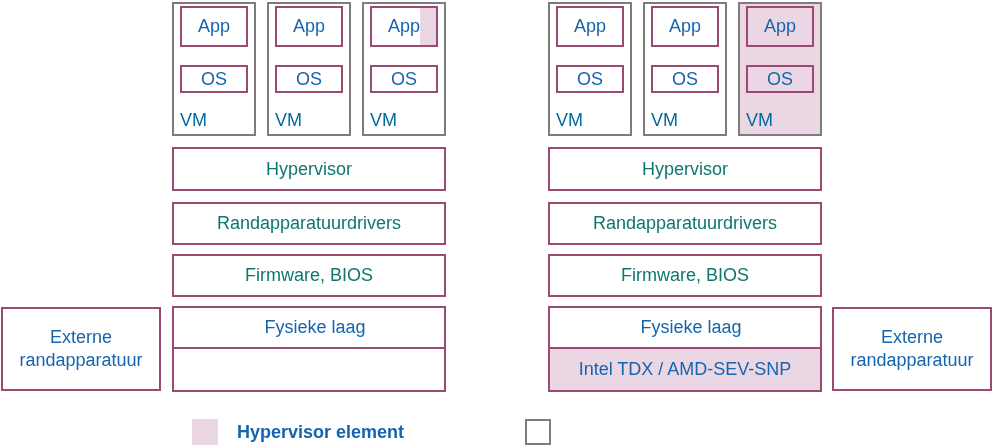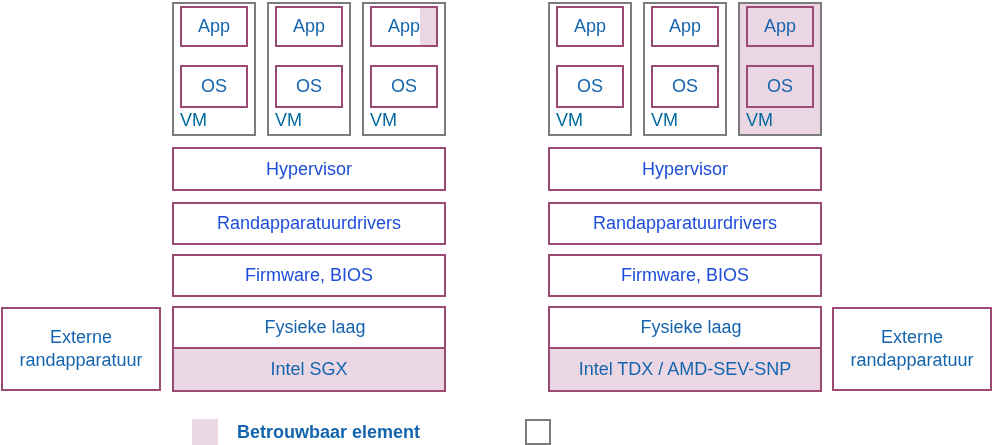--- a/index.html
+++ b/index.html
@@ -14,36 +14,36 @@
   }
   .vm.trusted { background:#ebd7e4; }
   .chip {
     position:absolute; left:6px; right:6px; box-sizing:border-box;
     border:2.5px solid #9a4a73; background:#ffffff;
     display:flex; align-items:center; justify-content:center;
     color:#1565ae; font-size:18px; overflow:hidden;
   }
   .vm.trusted .chip { background:#ebd7e4; }
   .chip.app { top:2px; height:41px; }
-  .chip.os  { top:61px; height:43px; }
+  .chip.os  { top:61px; height:28px; }
   .chip .lbl { position:relative; z-index:2; }
   .partial {
     position:absolute; top:0; right:0; bottom:0; width:25%;
     background:#ebd7e4; z-index:1;
   }
   .vm-tag {
     position:absolute; left:6px; bottom:3px;
     color:#0369a1; font-size:18px;
   }
   
   .layer {
     position:absolute; width:274px; box-sizing:border-box;
     border:2.5px solid #9a4a73; background:#ffffff;
     display:flex; align-items:center; justify-content:center;
-    color:#1d4ed8; font-size:18px;
+    color:#0f766e; font-size:18px;
   }
   
   .combo {
     position:absolute; width:274px; height:86px; box-sizing:border-box;
     border:2.5px solid #9a4a73; background:#ffffff;
   }
   .combo-top {
     height:41px; box-sizing:border-box; border-bottom:2.5px solid #9a4a73;
     display:flex; align-items:center; justify-content:center;
     color:#1565ae; font-size:18px; background:#ffffff;padding-left:12px;
@@ -104,21 +104,20 @@
       <span class="lbl">OS</span>
     </div>
     <div class="vm-tag">VM</div>
   </div>
 
   <div class="layer" style="left:172px; top:147px; height:44px;">Hypervisor</div>
   <div class="layer" style="left:172px; top:202px; height:43px;">Randapparatuurdrivers</div>
   <div class="layer" style="left:172px; top:254px; height:43px;">Firmware, BIOS</div>
   <div class="combo" style="left:172px; top:306px;">
     <div class="combo-top">Fysieke laag</div>
-    <div class="combo-bottom">Intel SGX</div>
   </div>
   <div class="ext" style="left:1px; top:307px;">Externe randapparatuur</div>
 
   <div class="vm" style="left:548px;">
     <div class="chip app">
       <span class="lbl">App</span>
     </div>
     <div class="chip os">
       <span class="lbl">OS</span>
     </div>
@@ -148,16 +147,16 @@
   <div class="layer" style="left:548px; top:147px; height:44px;">Hypervisor</div>
   <div class="layer" style="left:548px; top:202px; height:43px;">Randapparatuurdrivers</div>
   <div class="layer" style="left:548px; top:254px; height:43px;">Firmware, BIOS</div>
   <div class="combo" style="left:548px; top:306px;">
     <div class="combo-top">Fysieke laag</div>
     <div class="combo-bottom">Intel TDX / AMD-SEV-SNP</div>
   </div>
   <div class="ext" style="left:832px; top:307px;">Externe randapparatuur</div>
 
   <div class="legend-swatch trusted-swatch" style="left:192px; top:419px;"></div>
-  <div class="legend-label" style="left:237px; top:419px;">Betrouwbaar element</div>
+  <div class="legend-label" style="left:237px; top:419px;">Hypervisor element</div>
   <div class="legend-swatch untrusted-swatch" style="left:525px; top:419px;"></div>
 
 </div>
 
 </body></html>

